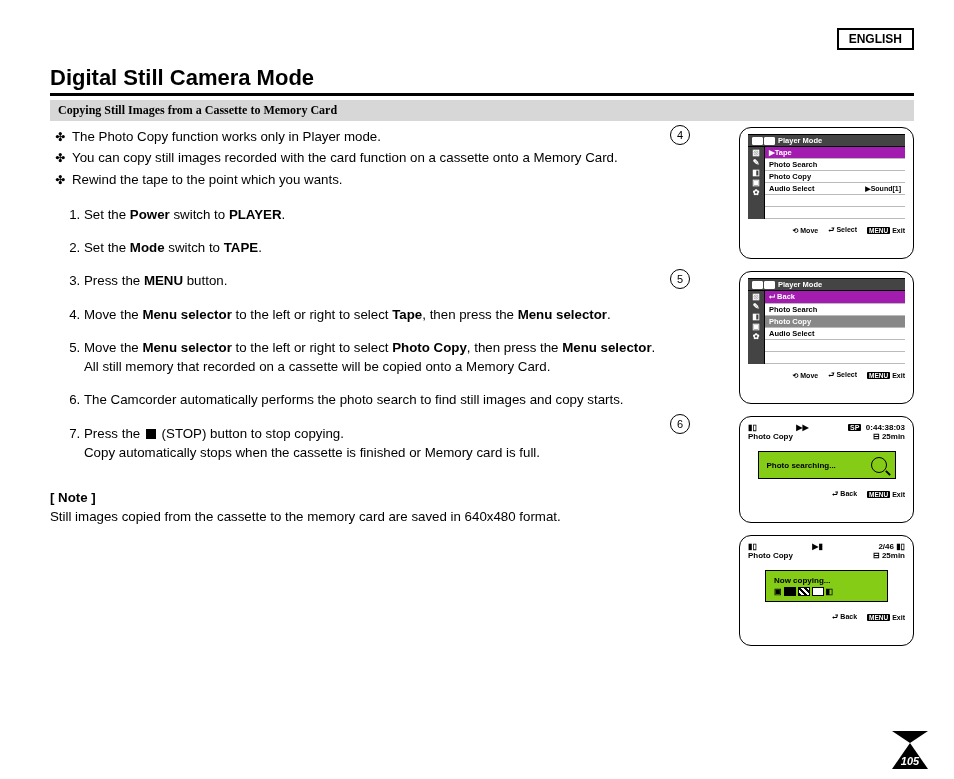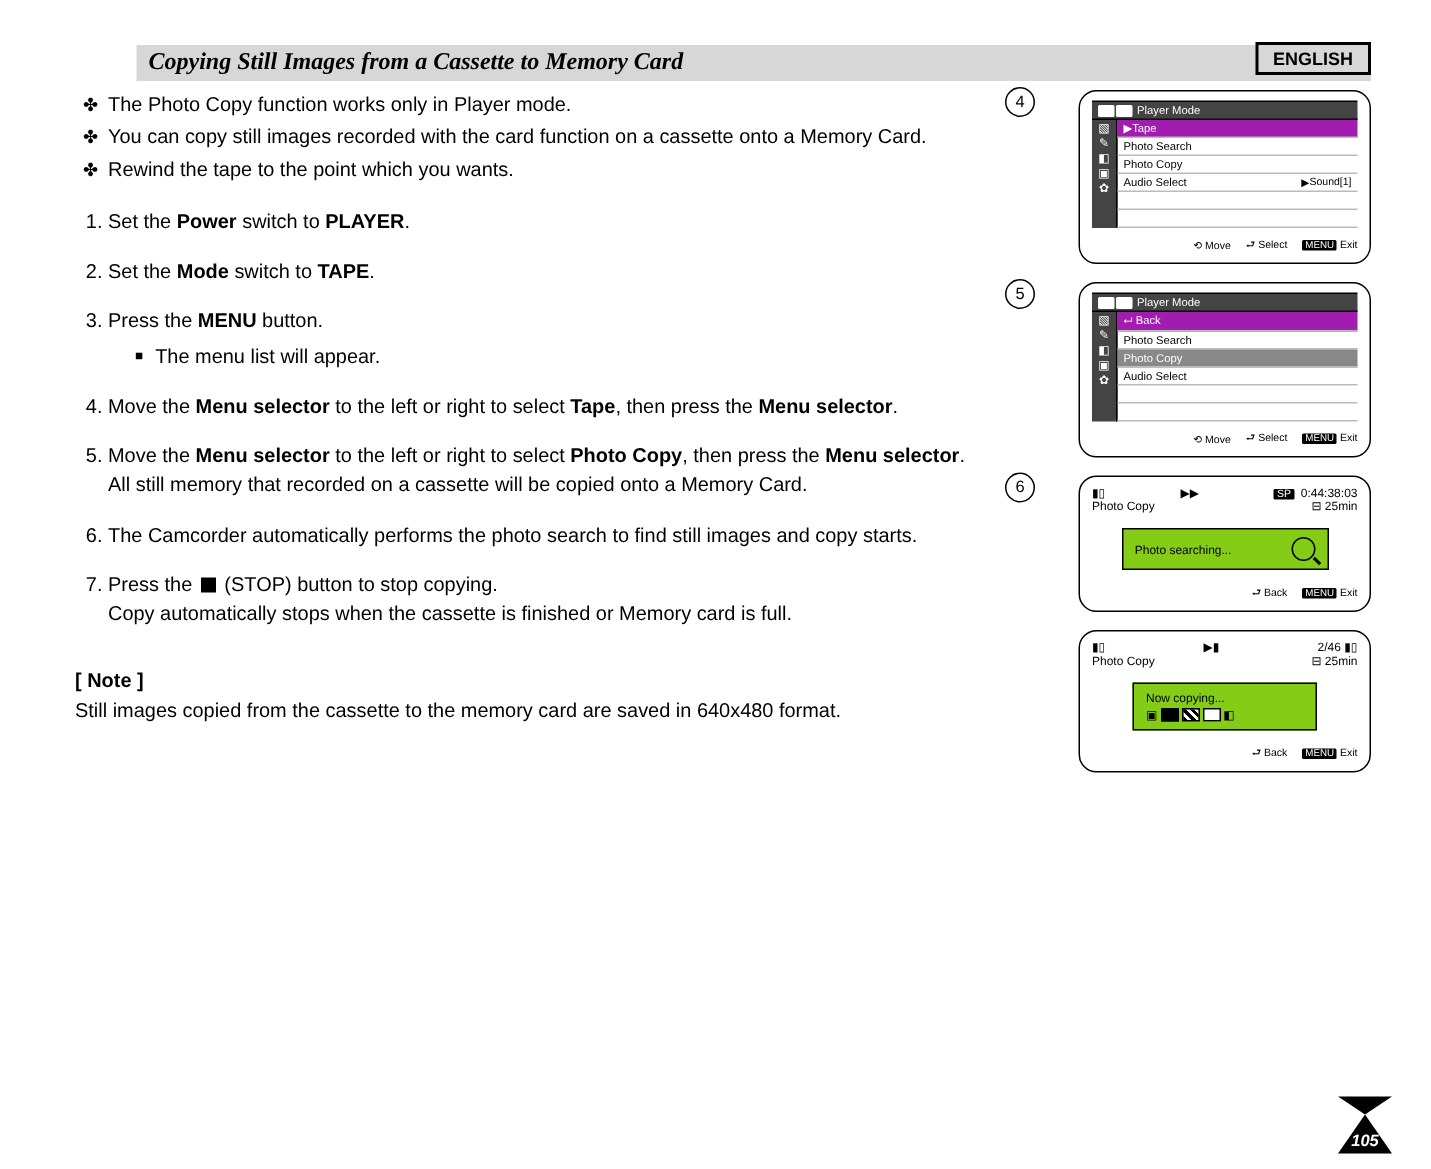--- a/index.html
+++ b/index.html
@@ -28,27 +28,25 @@
   h1.title {
     font-size: 22px;
     font-weight: bold;
     margin: 35px 0 4px 0;
     padding-bottom: 2px;
     border-bottom: 3px solid #000;
     width: 100%;
   }
   .subtitle-bar {
     background: #d7d7d7;
-    font-style: italic;
     font-weight: bold;
-    font-size: 16px;
+    font-size: 12px;
     padding: 3px 8px;
     font-family: "Times New Roman", serif;
     margin-bottom: 6px;
-    margin-left: 41px;
   }
   .two-col {
     display: flex;
     gap: 10px;
     justify-content: space-between;
   }
   .left-col {
     flex: 1;
     font-size: 13.3px;
     line-height: 1.45;
@@ -58,21 +56,21 @@
     flex-shrink: 0;
   }
   .bullets {
     margin: 0 0 16px 0;
     padding-left: 22px;
   }
   .bullets li { margin-bottom: 2px; }
   .bullets li::marker { content: "✤  "; font-size: 12px; }
   ol.steps {
     padding-left: 22px;
-    margin: 0;
+    margin: 12px;
   }
   ol.steps > li { margin-bottom: 14px; }
   ol.steps .sub {
     margin: 4px 0 0 18px;
     padding: 0;
   }
   ol.steps .sub li { list-style: none; }
   ol.steps .sub li::before { content: "■"; font-size: 9px; margin-right: 8px; position: relative; top:-2px; }
   .note-block { margin-top: 26px; }
   .strong { font-weight: bold; }
@@ -87,25 +85,26 @@
     width: 18px; height: 18px;
     border: 1.2px solid #000;
     border-radius: 50%;
     font-size: 11px;
     text-align: center;
     line-height: 18px;
   }
   .screen {
     border: 1.2px solid #000;
     border-radius: 12px;
-    width: 195px;
-    padding: 6px 8px 6px 8px;
+    width: 175px;
+    padding: 6px 8px 22px 8px;
     box-sizing: border-box;
     font-size: 8px;
     margin-left: auto;
+    font-weight: bold;
   }
   .menu-box { border-top: 1px solid #000; }
   .menu-header {
     background: #444; color: #fff;
     font-size: 7.5px; padding: 1px 4px;
     border-bottom: 1px solid #000;
     display: flex; align-items: center;
   }
   .menu-body {
     display: flex;
@@ -175,42 +174,40 @@
     display:inline-flex; gap:1px; margin-right:3px;
   }
   .cam-dual-icon i{ width:9px; height:6px; background:#fff; border:1px solid #fff; border-radius:1px; position:relative;}
 </style>
 </head>
 <body>
 
 <div class="page">
   <div class="lang-box">ENGLISH</div>
 
+  <h1 class="title">Digital Still Camera Mode</h1>
   <div class="subtitle-bar">Copying Still Images from a Cassette to Memory Card</div>
 
   <div class="two-col">
     <div class="left-col">
       <ul class="bullets">
         <li>The Photo Copy function works only in Player mode.</li>
         <li>You can copy still images recorded with the card function on a cassette onto a Memory Card.</li>
         <li>Rewind the tape to the point which you wants.</li>
       </ul>
 
       <ol class="steps">
         <li>
           <span>Set the </span><span class="strong">Power</span><span> switch to </span><span class="strong">PLAYER</span><span>.</span>
         </li>
         <li>
           <span>Set the </span><span class="strong">Mode</span><span> switch to </span><span class="strong">TAPE</span><span>.</span>
         </li>
         <li>
           <span>Press the </span><span class="strong">MENU</span><span> button.</span>
-          <ul class="sub">
-              <li>The menu list will appear.</li>
-            </ul>
         </li>
         <li>
           <span>Move the </span><span class="strong">Menu selector</span><span> to the left or right to select </span><span class="strong">Tape</span><span>, then press the </span><span class="strong">Menu selector</span><span>.</span>
         </li>
         <li>
           <span>Move the </span><span class="strong">Menu selector</span><span> to the left or right to select </span><span class="strong">Photo Copy</span><span>, then press the </span><span class="strong">Menu selector</span><span>.</span>
           <div>All still memory that recorded on a cassette will be copied onto a Memory Card.</div>
         </li>
         <li>The Camcorder automatically performs the photo search to find still images and copy starts.</li>
         <li>

